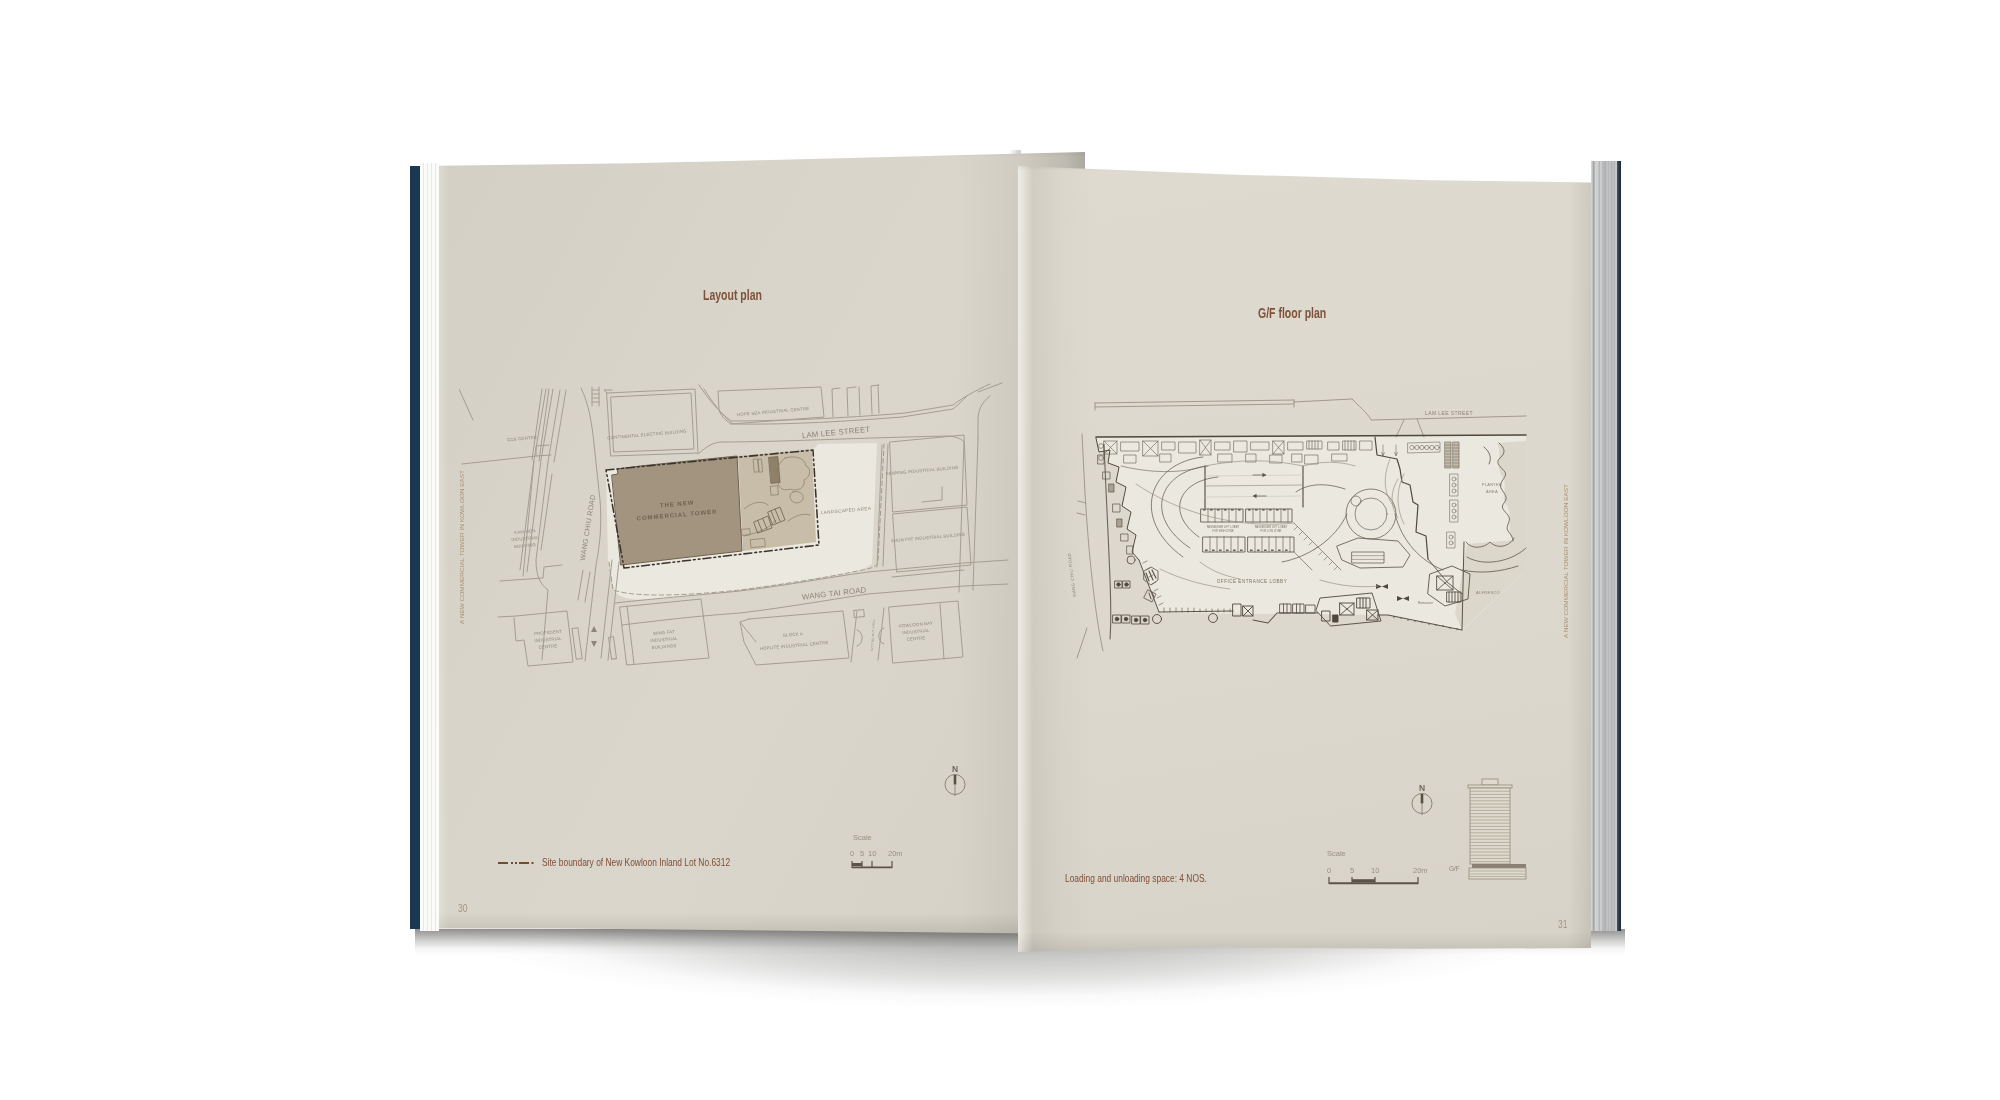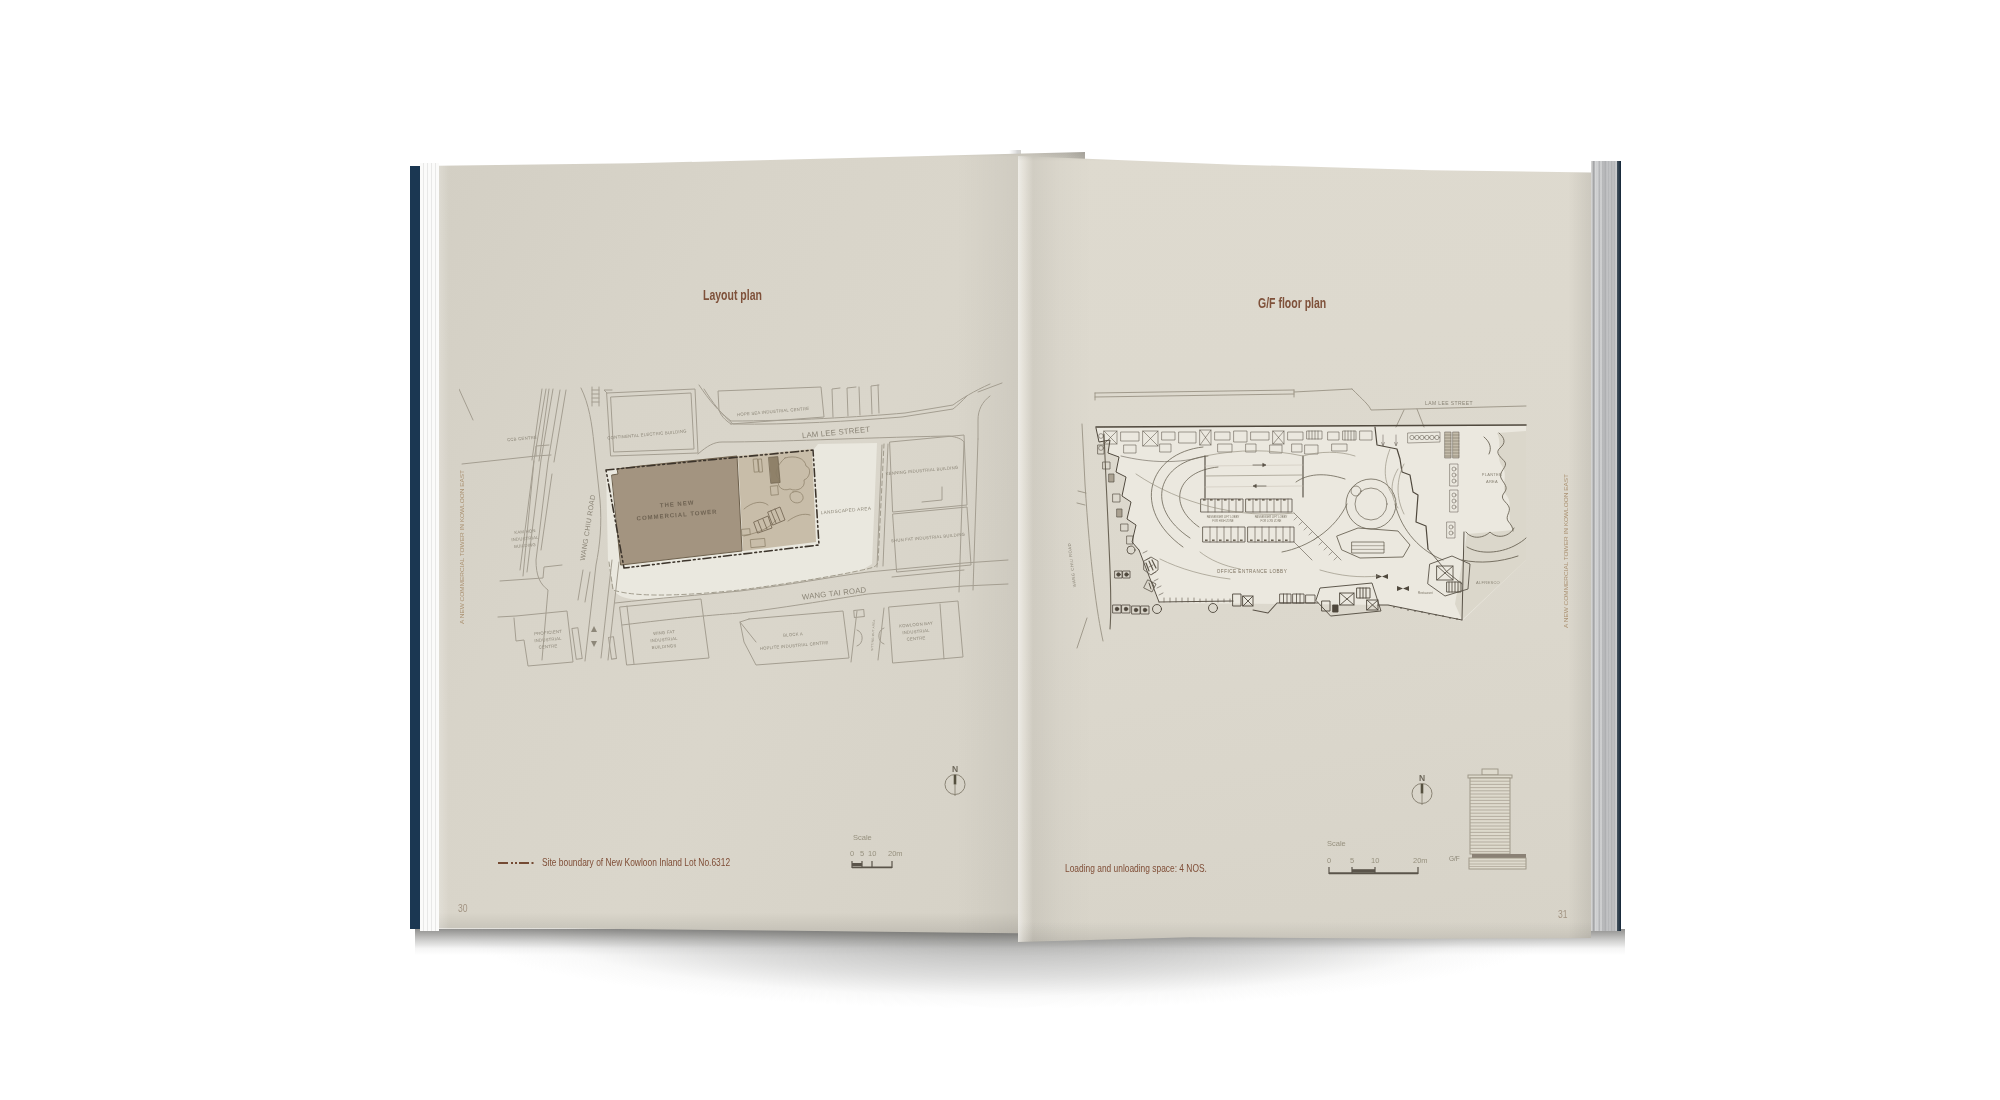--- a/index.html
+++ b/index.html
@@ -23,21 +23,21 @@
   #spineR{left:1617px;top:161px;width:3.5px;height:770px;background:linear-gradient(to right,#44525d,#142638);}
   
   #pageL{left:439px;top:152px;width:646px;height:782px;
     clip-path:polygon(0% 1.75%, 30% 1.45%, 62% 0.8%, 100% 0%, 100% 100%, 55% 99.6%, 20% 99.3%, 0% 99.3%);
     background:
       linear-gradient(to bottom, rgba(0,0,0,0.05) 0, rgba(0,0,0,0) 5px),
       linear-gradient(to right, rgba(0,0,0,0) 80%, rgba(0,0,0,0.05) 90%, rgba(0,0,0,0.13) 97%, rgba(0,0,0,0.21) 100%),
       linear-gradient(to right, rgba(255,255,255,0.22) 0, rgba(255,255,255,0) 10px),
       linear-gradient(to bottom, rgba(0,0,0,0) 97.2%, rgba(0,0,0,0.10) 100%),
       linear-gradient(118deg, #d3cfc4 0%, #d8d4c9 30%, #dad6cb 55%, #d5d1c6 100%);}
-  #pageR{left:1018px;top:156px;width:573px;height:786px;
+  #pageR{left:1018px;top:166px;width:573px;height:786px;
     clip-path:polygon(0% 0%, 38% 1.1%, 72% 1.8%, 100% 2.1%, 100% 99.5%, 70% 99.6%, 30% 99.4%, 0% 100%);
     background:
       linear-gradient(to bottom, rgba(0,0,0,0.05) 0, rgba(0,0,0,0) 5px),
       linear-gradient(to right, rgba(255,255,255,0.5) 0, rgba(255,255,255,0.18) 6px, rgba(0,0,0,0.06) 15px, rgba(0,0,0,0.02) 42px, rgba(0,0,0,0) 75px),
       linear-gradient(to right, rgba(0,0,0,0) 96%, rgba(0,0,0,0.08) 100%),
       linear-gradient(to bottom, rgba(0,0,0,0) 97.4%, rgba(0,0,0,0.09) 100%),
       linear-gradient(170deg, #dedacf 0%, #dcd8cd 55%, #d7d3c8 100%);}
   #gutter{left:1009px;top:150px;width:12px;height:783px;
     background:linear-gradient(to right, rgba(0,0,0,0) 0, rgba(0,0,0,0.10) 50%, rgba(0,0,0,0.17) 72%, rgba(95,90,80,0.28) 100%);}
   .title{position:absolute;opacity:0.99;font-weight:bold;font-size:15px;letter-spacing:0px;color:#7e5039;transform:scaleX(0.70);transform-origin:0 0;white-space:nowrap;}

